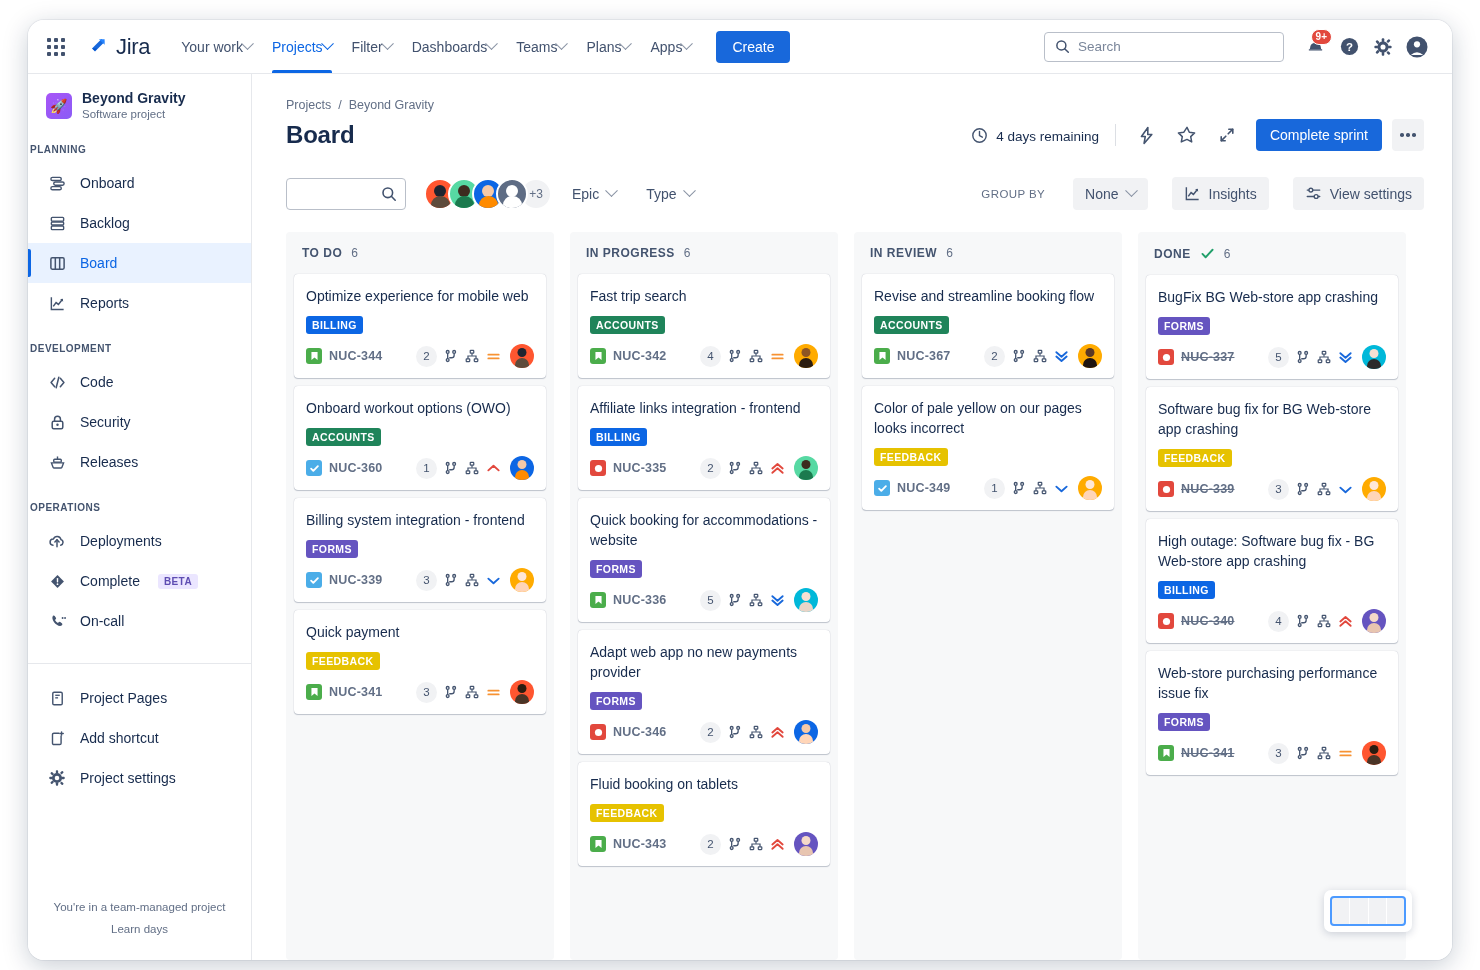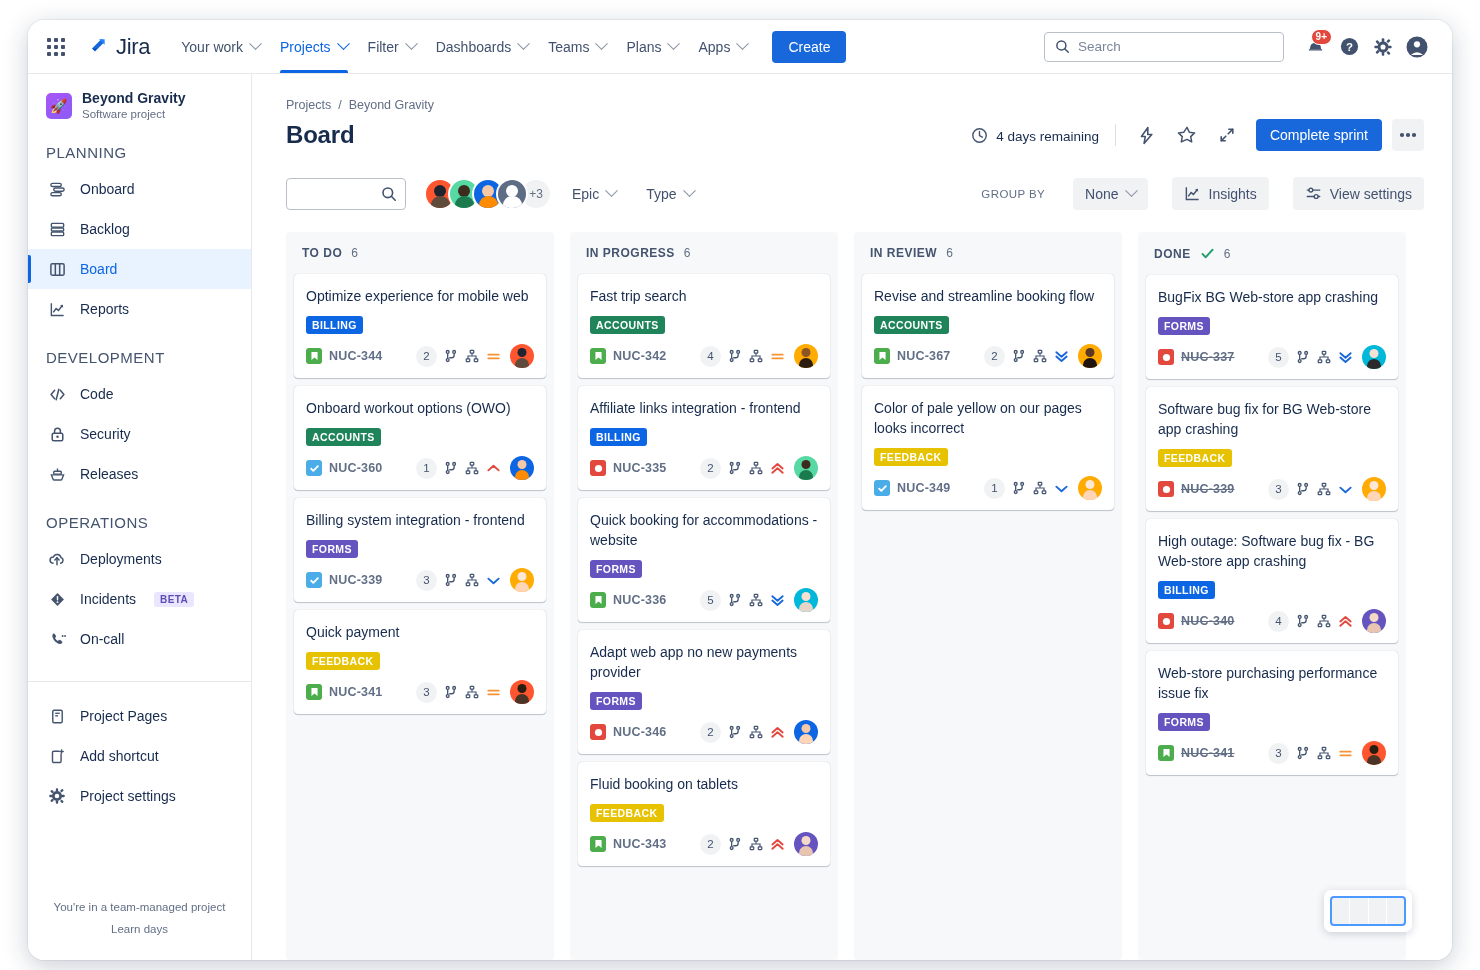--- a/index.html
+++ b/index.html
@@ -38,21 +38,21 @@
     border-radius: 4px; cursor: pointer;
   }
   .grid9 { display: grid; grid-template-columns: repeat(3,4px); gap: 3px; }
   .grid9 i { width: 4px; height: 4px; background: #42526e; border-radius: 1px; display: block; }
 
   .brand { display: flex; align-items: center; gap: 6px; margin-left: 14px; cursor: pointer; }
   .brand-txt { font-size: 22px; color: #172b4d; letter-spacing: -0.3px; font-weight: 400; }
 
   .navitems { display: flex; align-items: center; gap: 2px; margin-left: 22px; height: 100%; }
   .navitem {
-    display: flex; align-items: center; gap: 8px;
+    display: flex; align-items: center; gap: 0;
     height: 100%;
     padding: 0 9px;
     font-size: 14px; color: #42526e;
     cursor: pointer;
     position: relative;
   }
   .navitem.active { color: #0c66e4; font-weight: 500; }
   .navitem.active::after {
     content: ""; position: absolute; left: 9px; right: 9px; bottom: 0;
     height: 3px; background: #0c66e4; border-radius: 2px 2px 0 0;
@@ -113,22 +113,22 @@
   .proj-head { display: flex; gap: 10px; align-items: center; padding: 0 16px 0 18px; margin-bottom: 22px; cursor: pointer; }
   .proj-ava {
     width: 26px; height: 26px; border-radius: 5px; flex: 0 0 26px;
     background: linear-gradient(140deg,#a855f7 0%,#8b5cf6 100%);
     display: flex; align-items: center; justify-content: center; font-size: 14px;
   }
   .proj-name { font-size: 14px; font-weight: 700; color: #172b4d; line-height: 16px; }
   .proj-type { font-size: 11.5px; color: #626f86; line-height: 15px; margin-top: 1px; }
 
   .sec-label {
-    font-size: 15px; font-weight: 400; letter-spacing: 0.5px;
-    color: #44546f; padding: 0 18px; margin-bottom: 8px;
+    font-size: 10px; font-weight: 700; letter-spacing: 0.5px;
+    color: #44546f; padding: 0 2px; margin-bottom: 8px;
   }
   .nav-list { margin-bottom: 20px; }
   .side-item {
     height: 40px; display: flex; align-items: center; gap: 12px;
     padding: 0 14px 0 18px; margin: 0 0;
     font-size: 14px; color: #172b4d; cursor: pointer; position: relative;
   }
   .side-item .sico { width: 22px; flex: 0 0 22px; display: flex; align-items: center; justify-content: center; }
   .side-item.sel { background: #e9f2ff; color: #0c66e4; font-weight: 500; }
   .side-item.sel::before {
@@ -474,21 +474,21 @@
           <span>Deployments</span>
         </div>
         <div class="side-item">
           <span class="sico">
             <svg width="17" height="17" viewBox="0 0 18 18">
                 <path d="M9 2.2 L15.8 9 L9 15.8 L2.2 9 Z" fill="#44546f"></path>
                 <rect x="8.25" y="5.2" width="1.5" height="4.8" rx="0.7" fill="#fff"></rect>
                 <circle cx="9" cy="11.8" r="0.95" fill="#fff"></circle>
               </svg>
           </span>
-          <span>Incidents</span>
+          <span>Complete</span>
           <span class="beta-tag">BETA</span>
         </div>
         <div class="side-item">
           <span class="sico">
             <svg width="17" height="17" viewBox="0 0 18 18">
                 <path d="M4.2 3 a1.4 1.4 0 0 1 1.9 .3 l1.2 1.7 a1.3 1.3 0 0 1 -.2 1.7 l-.8 .7 a8 8 0 0 0 3.2 3.2 l.7 -.8 a1.3 1.3 0 0 1 1.7 -.2 l1.7 1.2 a1.4 1.4 0 0 1 .3 1.9 C10.5 17 1 7.5 4.2 3 Z" fill="#44546f"></path>
                 <circle cx="14.4" cy="5.3" r="1" fill="#44546f"></circle>
                 <circle cx="17" cy="5.3" r="1" fill="#44546f"></circle>
               </svg>
           </span>

